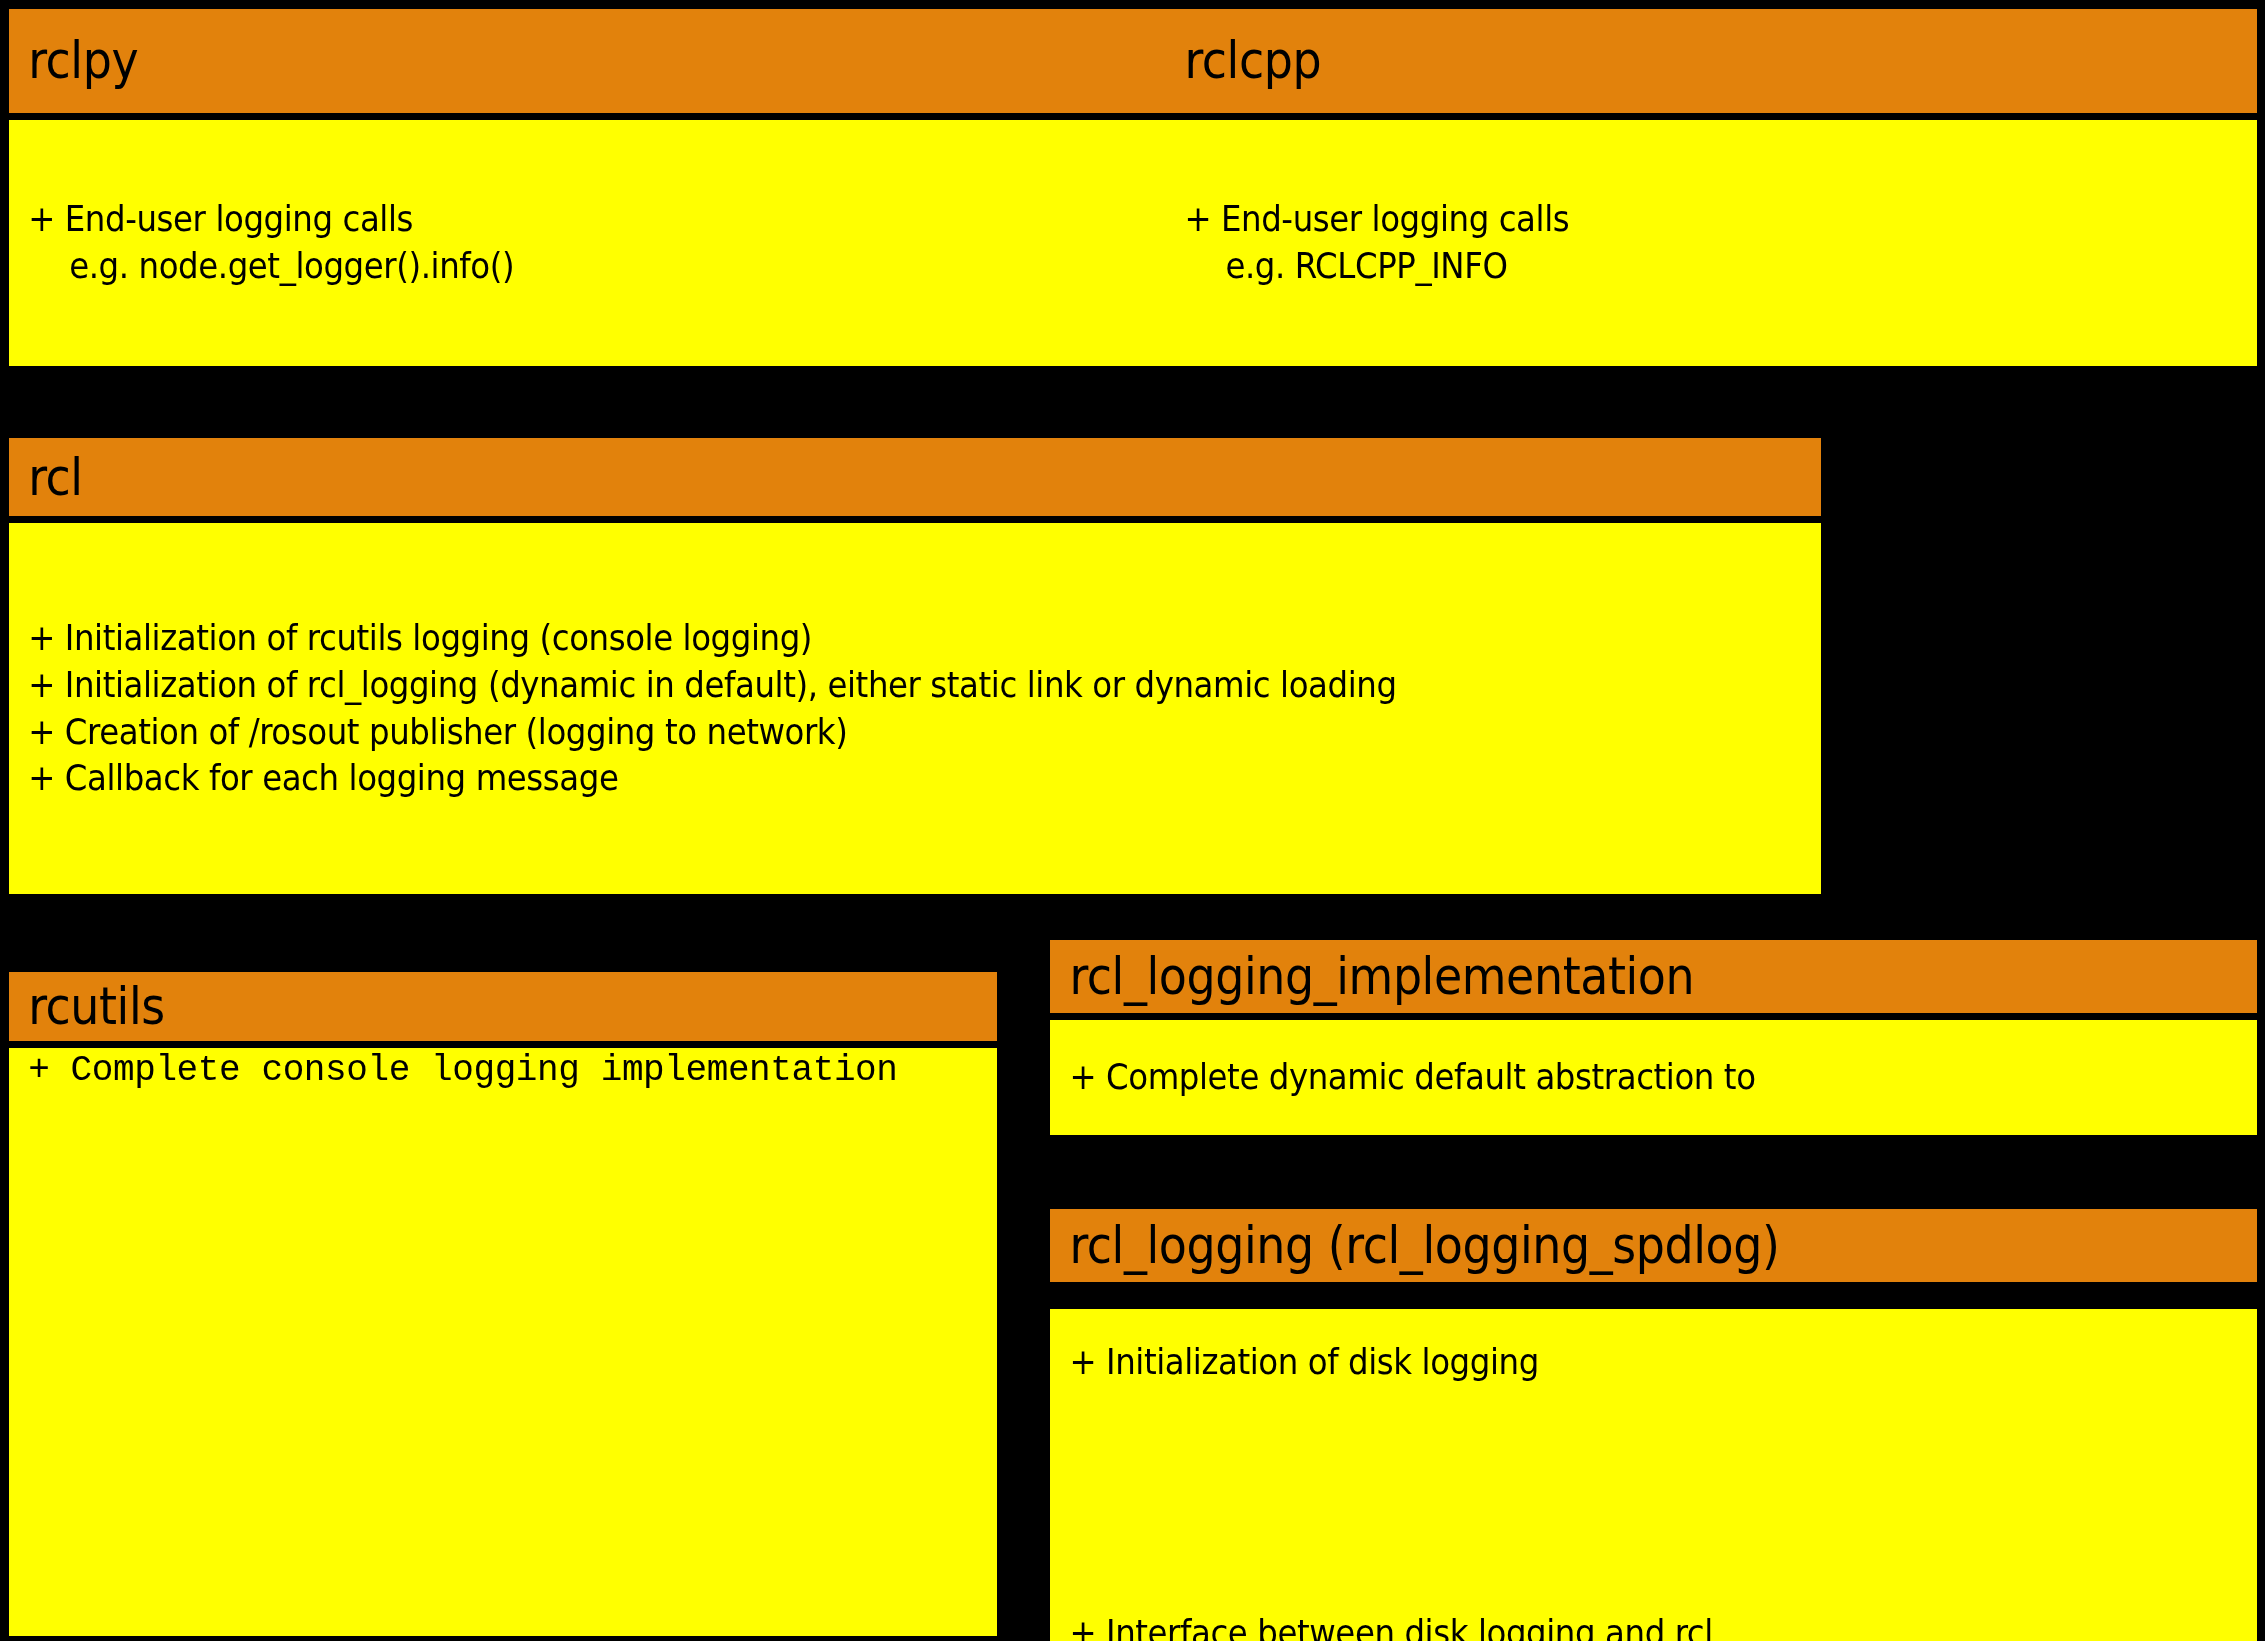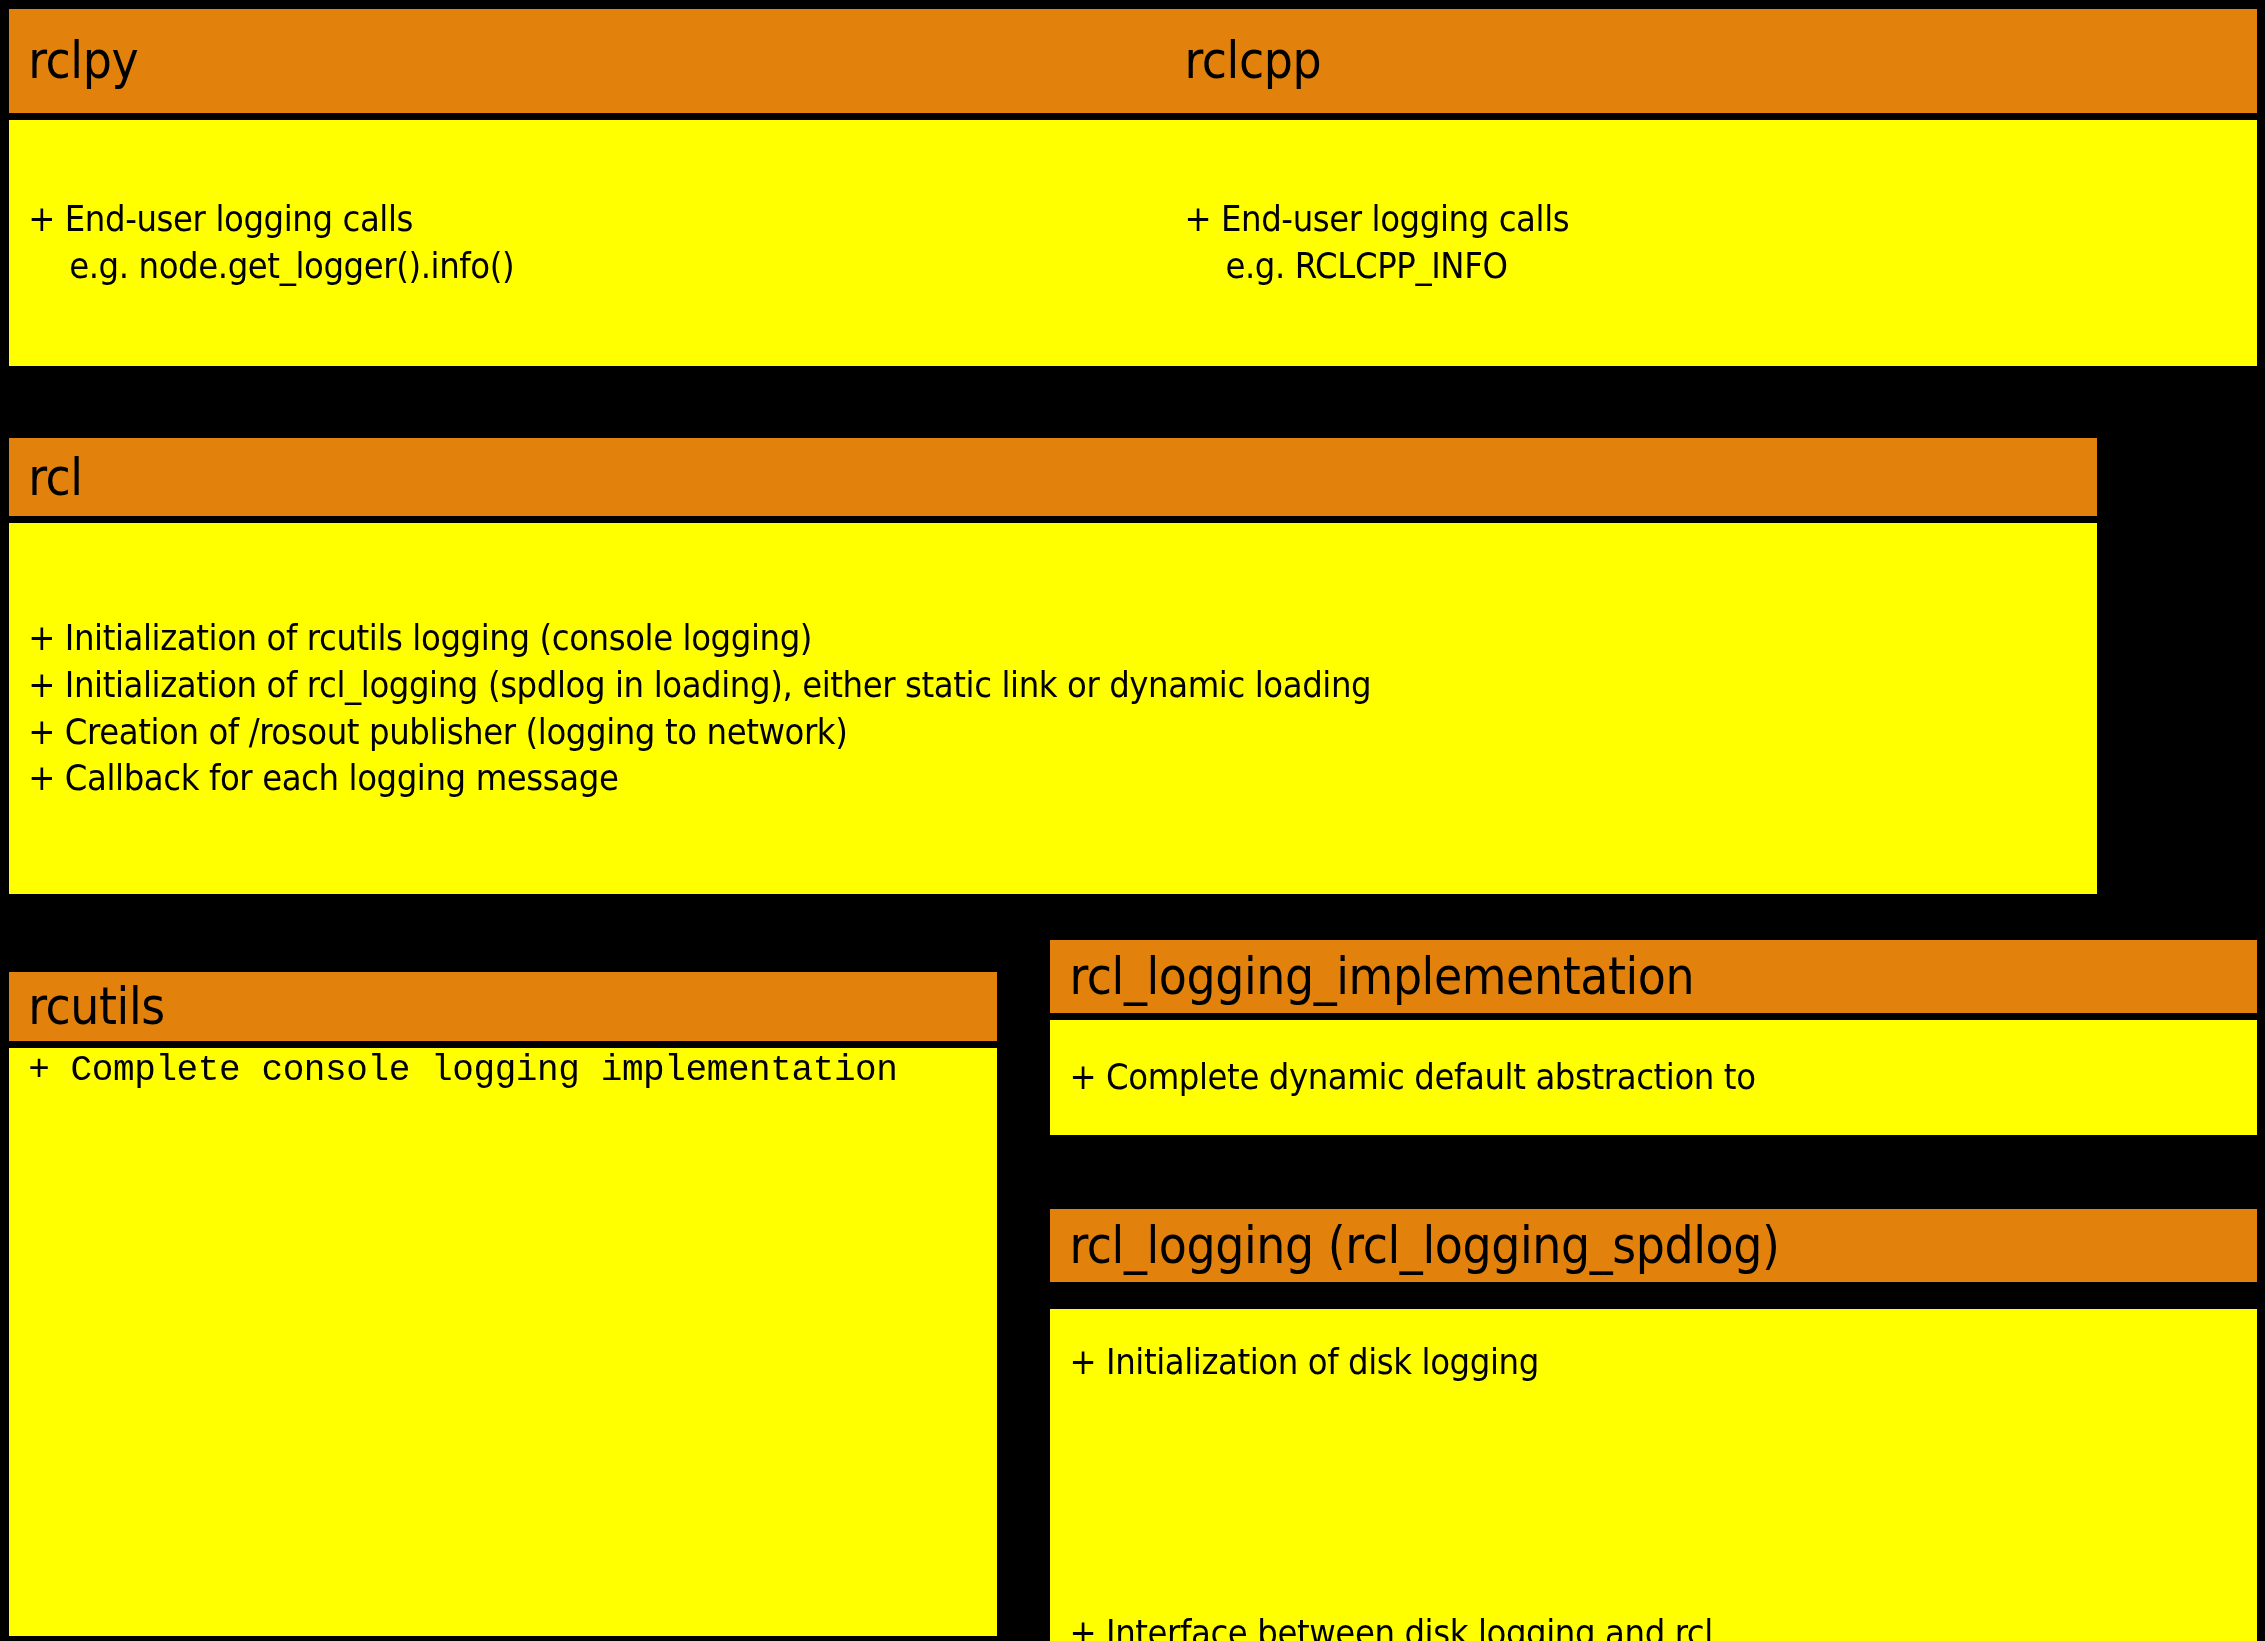--- a/index.html
+++ b/index.html
@@ -61,21 +61,21 @@
     white-space: normal;
   }
 
   
   #pkg-rclpy   { left: 8.8px;   top: 8.8px;   width: 1331px; height: 357px; padding-left: 16px; }
   #pkg-rclcpp  { left: 1165px; top: 8.8px;   width: 1092px; height: 357px; }
   #pkg-rclpy   .pkg-header, #pkg-rclcpp .pkg-header { height: 104px; }
   #pkg-rclpy   .pkg-body,   #pkg-rclcpp .pkg-body   { top: 111px; height: 246px; }
 
   
-  #pkg-rcl { left: 8.8px; top: 438px; width: 2088px; height: 455px; }
+  #pkg-rcl { left: 8.8px; top: 438px; width: 1812px; height: 455px; }
   #pkg-rcl .pkg-header { height: 78px; }
   #pkg-rcl .pkg-body   { top: 85px; height: 371px; }
 
   
   #pkg-rcutils { left: 8.8px; top: 972px; width: 988px; height: 804px; }
   #pkg-rcutils .pkg-header { height: 69px; }
   #pkg-rcutils .pkg-body   { top: 76px; height: 588px; justify-content: flex-start; font-family: Liberation Mono, monospace; }
 
   
   #pkg-rcl-logging-impl { left: 1050px; top: 940px; width: 1207px; height: 195px; }
@@ -105,21 +105,21 @@
     <div class="pkg-body">
       <div class="line">+ End-user logging calls</div>
       <div class="line indent">e.g. RCLCPP_INFO</div>
     </div>
   </div>
 
   <div class="pkg" id="pkg-rcl">
     <div class="pkg-header">rcl</div>
     <div class="pkg-body">
       <div class="line">+ Initialization of rcutils logging (console logging)</div>
-      <div class="line">+ Initialization of rcl_logging (spdlog in loading), either static link or dynamic loading</div>
+      <div class="line">+ Initialization of rcl_logging (dynamic in default), either static link or dynamic loading</div>
       <div class="line">+ Creation of /rosout publisher (logging to network)</div>
       <div class="line">+ Callback for each logging message</div>
     </div>
   </div>
 
   <div class="pkg" id="pkg-rcutils">
     <div class="pkg-header">rcutils</div>
     <div class="pkg-body">
       <div class="line wrapline">+ Complete console logging implementation</div>
     </div>

